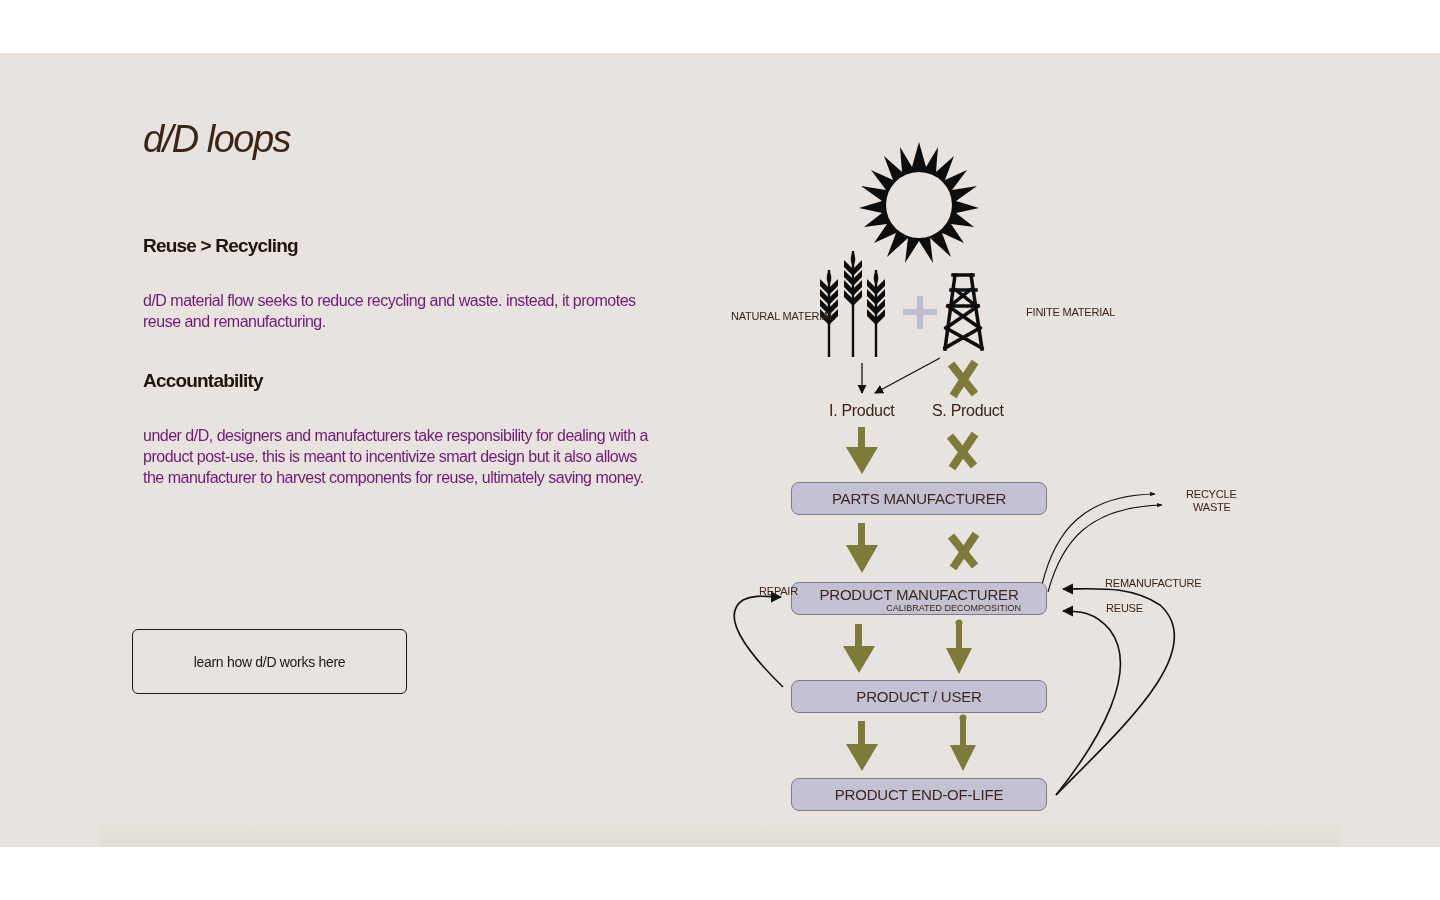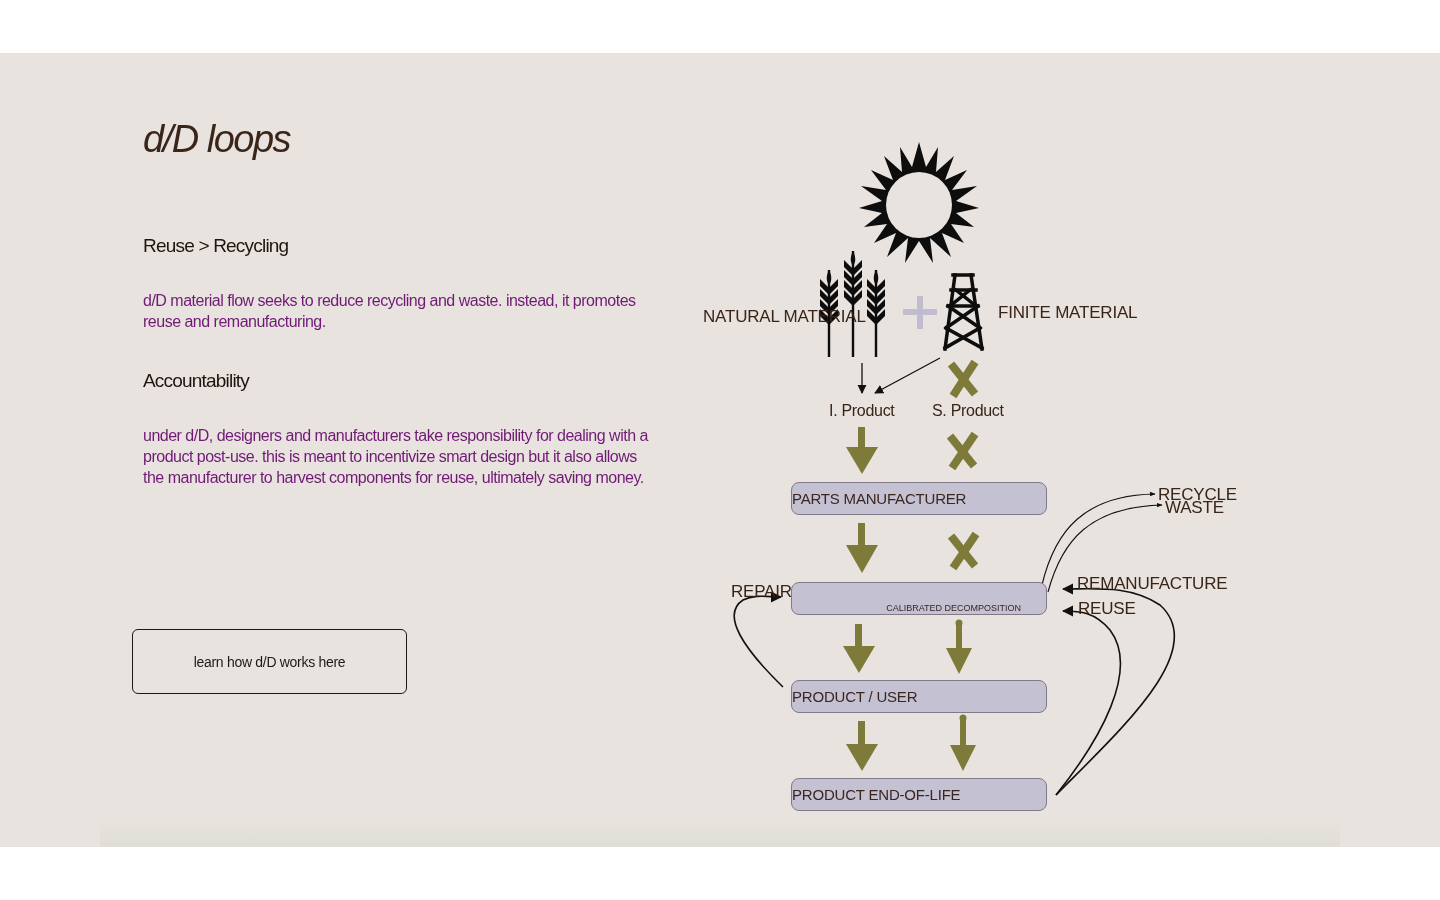--- a/index.html
+++ b/index.html
@@ -39,21 +39,21 @@
       line-height: 48px;
       font-style: italic;
     }
     .heading {
       position: absolute;
       left: 143px;
       font-size: 19px;
       color: #1f1410;
       letter-spacing: -0.8px;
       margin: 0;
-      font-weight: normal;
+      font-weight: bold;
       line-height: 24px;
     }
     .para {
       position: absolute;
       left: 143px;
       width: 510px;
       font-size: 16px;
       color: #701a75;
       letter-spacing: -0.5px;
       line-height: 21px;
@@ -82,43 +82,44 @@
     .diagram {
       position: absolute;
       left: 0;
       top: 0;
       width: 1440px;
       height: 900px;
       pointer-events: none;
     }
     .dlabel {
       position: absolute;
-      font-size: 17px;
+      font-size: 11px;
       color: #3a2418;
       letter-spacing: -0.2px;
       white-space: nowrap;
       line-height: 13px;
+      margin-left: 28px;
     }
     .plabel {
       position: absolute;
       font-size: 16px;
       color: #3a2418;
       letter-spacing: -0.3px;
       white-space: nowrap;
     }
     .stage {
       position: absolute;
       left: 791px;
       width: 256px;
       height: 33px;
       background: #c4c1d3;
       border: 1px solid #7e7a88;
       border-radius: 8px;
       box-sizing: border-box;
-      text-align: left;
+      text-align: center;
       color: #3b2620;
       font-size: 15px;
       letter-spacing: -0.2px;
       line-height: 31px;
     }
     .stage .sub {
       position: absolute;
       right: 25px;
       bottom: 1px;
       font-size: 9px;
@@ -262,20 +263,21 @@
 <div class="dlabel" style="left:703px; top:310px">NATURAL MATERIAL</div>
 <div class="dlabel" style="left:998px; top:306px">FINITE MATERIAL</div>
 
 <div class="plabel" style="left:829px; top:402px">I. Product</div>
 <div class="plabel" style="left:932px; top:402px">S. Product</div>
 
 <div class="stage" style="top:482px">
   <span>PARTS MANUFACTURER</span>
 </div>
 <div class="stage two-line" style="top:582px">
+  <span class="main">PRODUCT MANUFACTURER</span>
   <span class="sub">CALIBRATED DECOMPOSITION</span>
 </div>
 <div class="stage" style="top:680px">
   <span>PRODUCT / USER</span>
 </div>
 <div class="stage" style="top:778px">
   <span>PRODUCT END-OF-LIFE</span>
 </div>
 
 <div class="dlabel" style="left:731px; top:585px">REPAIR</div>

